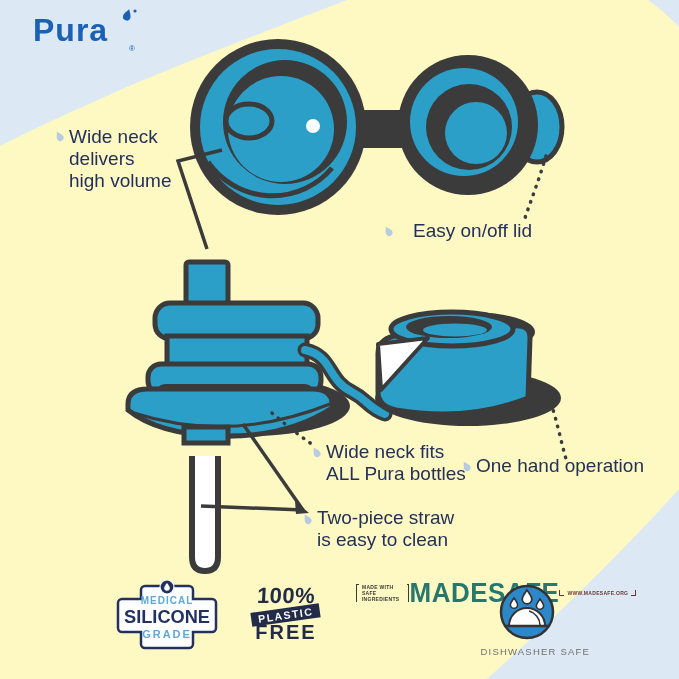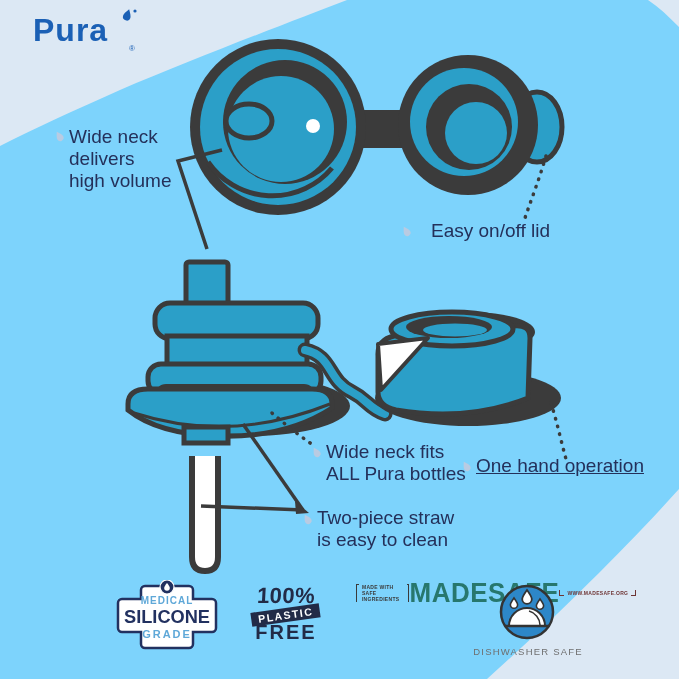--- a/index.html
+++ b/index.html
@@ -1,16 +1,16 @@
 <!DOCTYPE html>
 <html><head>
 <meta charset="utf-8">
 <style>
   html,body{margin:0;padding:0;}
-  .canvas{position:relative;width:679px;height:679px;background:#7dd3fc;overflow:hidden;
+  .canvas{position:relative;width:679px;height:679px;background:#fef9c3;overflow:hidden;
           font-family:"Liberation Sans",sans-serif;}
   .bg-svg,.art-svg{position:absolute;left:0;top:0;width:679px;height:679px;}
   
   .logo{position:absolute;left:33px;top:12px;width:120px;height:50px;}
   .logo-text{font-weight:bold;font-size:32px;letter-spacing:1px;color:#1b60b5;}
   .logo-reg{position:absolute;left:96px;top:32px;font-size:8px;color:#1b60b5;}
   .logo-drop{position:absolute;left:86px;top:-4px;}
   
   .label{position:absolute;display:flex;gap:4px;color:#24305a;font-size:19px;
          line-height:22px;white-space:pre-line;}
@@ -28,21 +28,21 @@
   .ms-small{display:flex;align-items:stretch;gap:3px;font-size:5px;font-weight:bold;
             color:#3a3a3a;letter-spacing:.3px;}
   .ms-small .ck{width:4px;}
   .ms-top .ck-l{border-left:1px solid #3a3a3a;border-top:1px solid #3a3a3a;}
   .ms-top .ck-r{border-right:1px solid #3a3a3a;border-top:1px solid #3a3a3a;}
   .ms-bot{color:#6e3434;margin-top:1px;}
   .ms-bot .ck-l{border-left:1px solid #6e3434;border-bottom:1px solid #6e3434;}
   .ms-bot .ck-r{border-right:1px solid #6e3434;border-bottom:1px solid #6e3434;}
   .ms-big{font-size:26px;font-weight:900;color:#27776d;line-height:21px;
           letter-spacing:.5px;transform:scaleY(1.08);}
-  .dw-label{position:absolute;left:466px;top:646px;width:124px;text-align:center;
+  .dw-label{position:absolute;left:466px;top:646px;width:124px;text-align:right;
             font-size:9.5px;color:#6f6f6f;letter-spacing:1.2px;}
 </style>
 </head>
 <body>
 
 <div class="canvas">
 
   <svg class="bg-svg" viewBox="0 0 679 679">
     <path d="M0,0 H347 C290,22 195,58 120,90 C75,110 35,128 0,146 Z" fill="#dce8f4"></path>
     <path d="M648,0 H679 V27 C668,16 659,7 648,0 Z" fill="#dce8f4"></path>
@@ -120,36 +120,36 @@
 
   <div class="label" style="left:54px;top:126px;width:140px;">
     <svg class="dropicon" width="11" height="13" viewBox="0 0 12 14" style="margin-top:4px;">
       <path d="M6,1 C3.6,4.8 2.4,6.8 2.4,8.6 a3.6,3.6 0 0 0 7.2,0 C9.6,6.8 8.4,4.8 6,1 Z" fill="#b9cbe2" transform="rotate(-30 6 7)"></path>
     </svg>
     <div>Wide neck
 delivers
 high volume</div>
   </div>
 
-  <div class="label" style="left:401px;top:220px;gap:19px;">
+  <div class="label" style="left:383px;top:220px;gap:19px;">
     <svg class="dropicon" width="11" height="13" viewBox="0 0 12 14" style="margin-top:5px;">
       <path d="M6,1 C3.6,4.8 2.4,6.8 2.4,8.6 a3.6,3.6 0 0 0 7.2,0 C9.6,6.8 8.4,4.8 6,1 Z" fill="#b9cbe2" transform="rotate(-30 6 7)"></path>
     </svg>
     <div>Easy on/off lid</div>
   </div>
 
   <div class="label" style="left:311px;top:441px;width:160px;">
     <svg class="dropicon" width="11" height="13" viewBox="0 0 12 14" style="margin-top:5px;">
       <path d="M6,1 C3.6,4.8 2.4,6.8 2.4,8.6 a3.6,3.6 0 0 0 7.2,0 C9.6,6.8 8.4,4.8 6,1 Z" fill="#b9cbe2" transform="rotate(-30 6 7)"></path>
     </svg>
     <div>Wide neck fits
 ALL Pura bottles</div>
   </div>
 
-  <div class="label" style="left:461px;top:455px;text-decoration:underline;">
+  <div class="label" style="left:461px;top:455px;">
     <svg class="dropicon" width="11" height="13" viewBox="0 0 12 14" style="margin-top:5px;">
       <path d="M6,1 C3.6,4.8 2.4,6.8 2.4,8.6 a3.6,3.6 0 0 0 7.2,0 C9.6,6.8 8.4,4.8 6,1 Z" fill="#b9cbe2" transform="rotate(-30 6 7)"></path>
     </svg>
     <div>One hand operation</div>
   </div>
 
   <div class="label" style="left:302px;top:507px;width:170px;">
     <svg class="dropicon" width="11" height="13" viewBox="0 0 12 14" style="margin-top:6px;">
       <path d="M6,1 C3.6,4.8 2.4,6.8 2.4,8.6 a3.6,3.6 0 0 0 7.2,0 C9.6,6.8 8.4,4.8 6,1 Z" fill="#b9cbe2" transform="rotate(-30 6 7)"></path>
     </svg>

